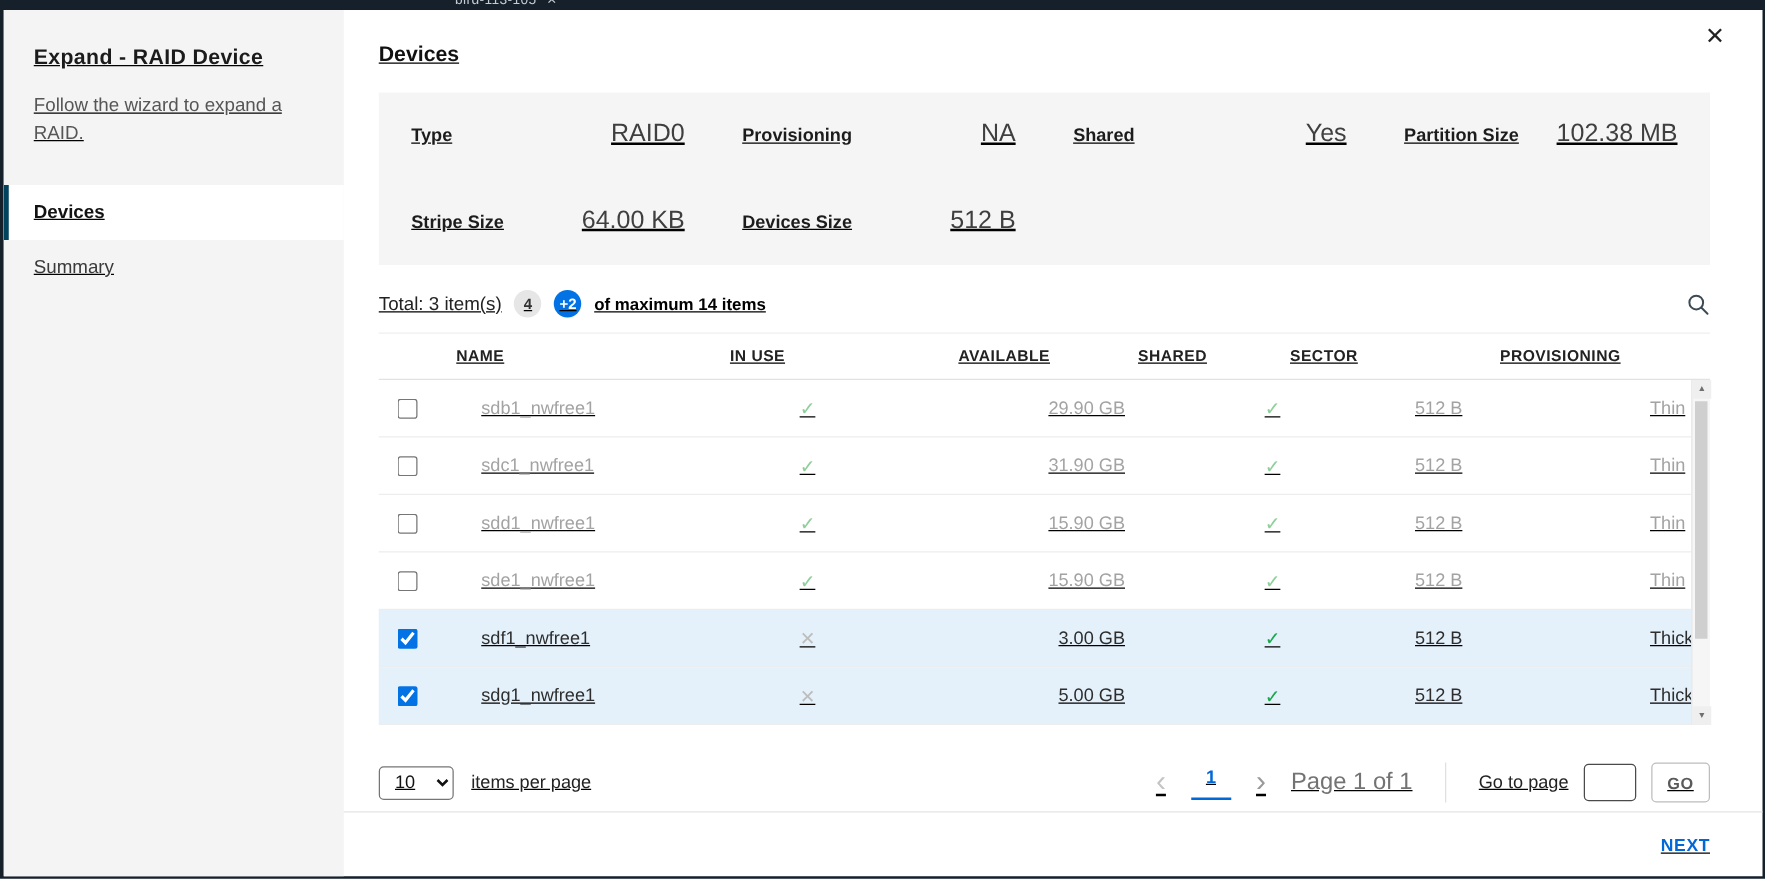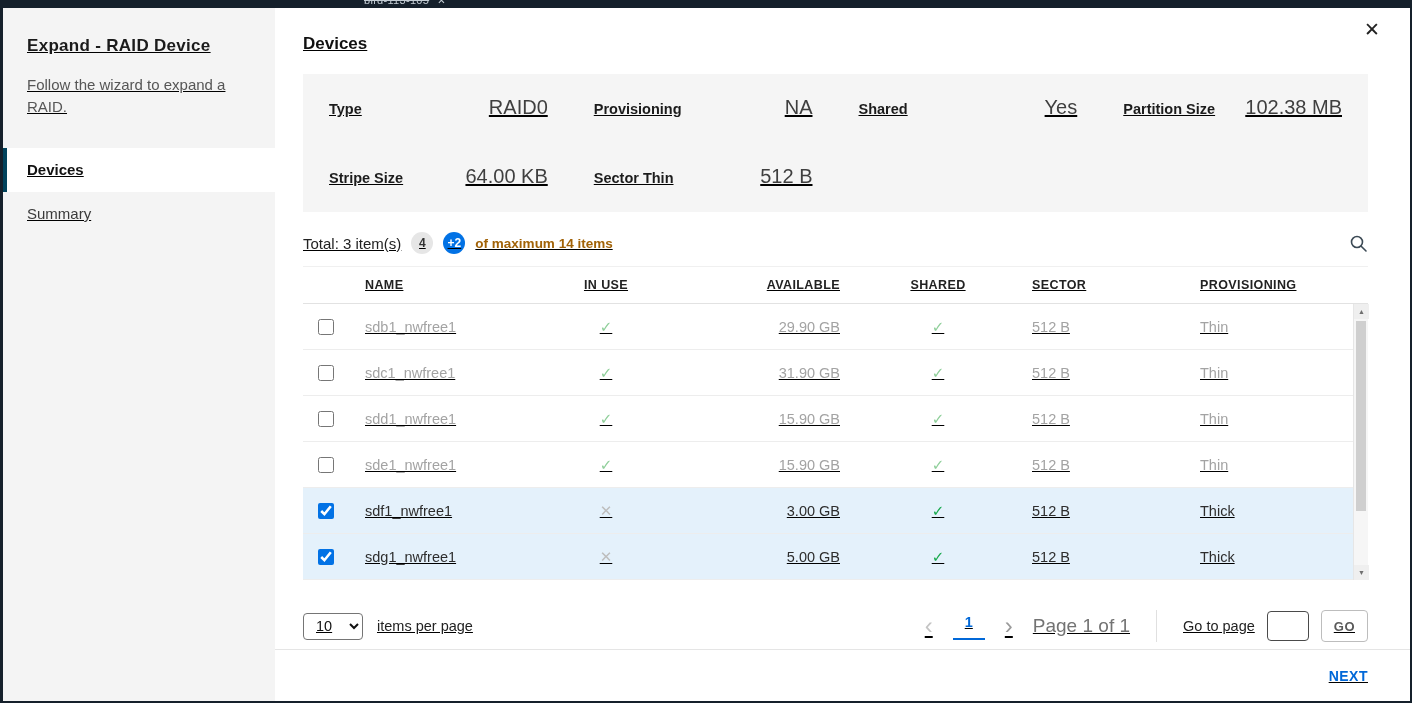--- a/index.html
+++ b/index.html
@@ -74,35 +74,35 @@
   
   .total-row { display: flex; align-items: center; margin: 20px 0 12px; gap: 10px; }
   .total-text { font-size: 15px; color: #222; }
   .badge {
     width: 22px; height: 22px; border-radius: 50%;
     display: inline-flex; align-items: center; justify-content: center;
     font-size: 12px; font-weight: 700;
   }
   .badge.gray { background: #e6e6e6; color: #333; }
   .badge.blue { background: #0272e5; color: #fff; }
-  .max-text { color: #a16207; font-weight: 700; font-size: 13.5px; }
+  .max-text { color: #000000; font-weight: 700; font-size: 13.5px; }
   .search-btn { margin-left: auto; cursor: pointer; display: flex; align-items: center; }
 
   
   .table-wrap { position: relative; }
   .trow {
     display: grid;
     grid-template-columns: 46px 220px 74px 210px 170px 130px 1fr;
     align-items: center;
   }
   .thead {
     height: 38px; font-size: 12.5px; font-weight: 700; color: #222;
     letter-spacing: .4px; border-bottom: 1px solid #e2e2e2; border-top: 1px solid #f0f0f0;
   }
-  .row { height: 46px; font-size: 14.5px; border-bottom: 1px solid #ededed; cursor: pointer; }
+  .row { height: 46px; font-size: 14.5px; border-bottom: 1px solid #ededed; cursor: pointer; gap: 20px; }
   .row.disabled { color: #a3a3a3; }
   .row.selected { background: #e4f1fb; color: #2d2d2d; }
   .c-check { padding-left: 15px; }
   .c-check input { width: 16px; height: 16px; accent-color: #0272e5; cursor: pointer; display: block; }
   .c-name { padding-left: 16px; }
   .c-center { text-align: center; }
   .c-right { text-align: right; padding-right: 13px; }
   .c-sector { padding-left: 9px; }
   .c-prov { padding-left: 47px; }
   .glyph { font-size: 15px; }
@@ -210,21 +210,21 @@
       </div>
       <div class="kv">
         <span class="kv-label">Partition Size</span>
         <span class="kv-value">102.38 MB</span>
       </div>
       <div class="kv">
         <span class="kv-label">Stripe Size</span>
         <span class="kv-value">64.00 KB</span>
       </div>
       <div class="kv">
-        <span class="kv-label">Sector Thin</span>
+        <span class="kv-label">Devices Size</span>
         <span class="kv-value">512 B</span>
       </div>
     </div>
 
     <div class="total-row">
       <span class="total-text">Total: 3 item(s)</span>
       <span class="badge gray">4</span>
       <span class="badge blue">+2</span>
       <span class="max-text">of maximum 14 items</span>
       <span class="search-btn">

